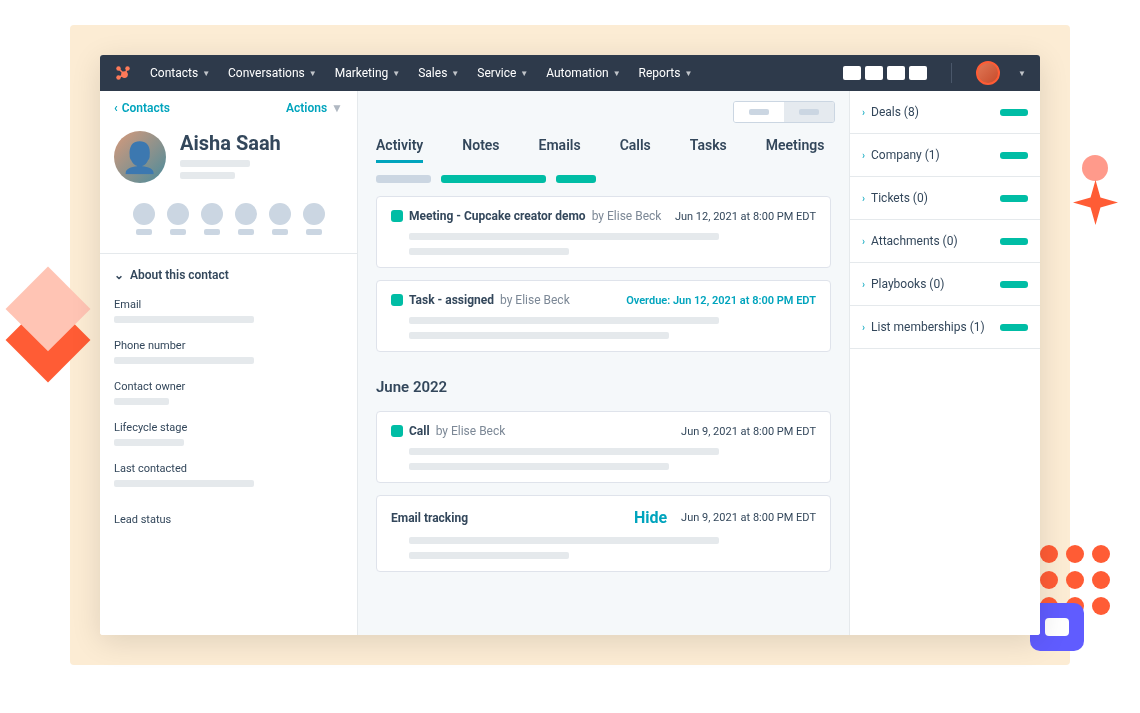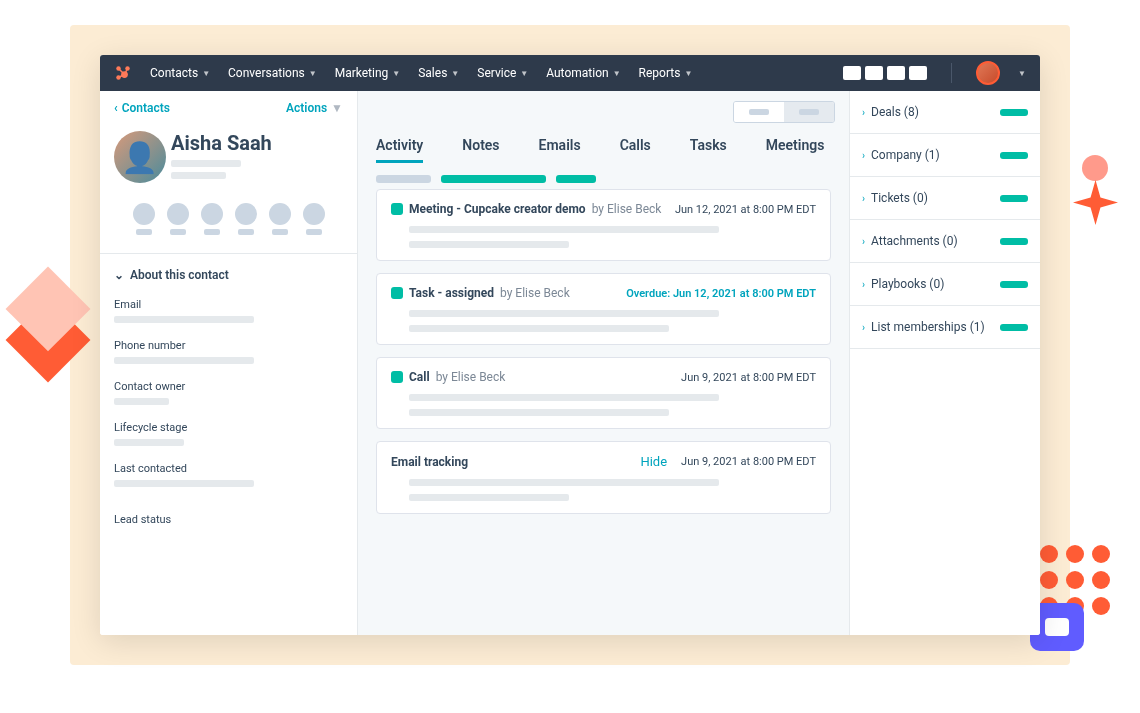--- a/index.html
+++ b/index.html
@@ -156,21 +156,21 @@
   justify-content: space-between;
   padding: 10px 14px;
   font-size: 12px;
 }
 .sl-back { color: #00a4bd; font-weight: 600; display: flex; align-items: center; gap: 4px; cursor: pointer; }
 .sl-actions { color: #00a4bd; font-weight: 600; display: flex; align-items: center; gap: 4px; cursor: pointer; }
 .sl-actions .chev { color: #b0b8c2; }
 .profile {
   display: flex;
   align-items: flex-start;
-  gap: 5px;
+  gap: 14px;
   padding: 6px 14px 14px;
 }
 .avatar-lg {
   width: 52px; height: 52px; border-radius: 50%;
   background: linear-gradient(135deg, #d99a7a, #4a8b9c);
   overflow: hidden;
   display: flex; align-items: center; justify-content: center;
   font-size: 30px;
 }
 .avatar-lg::before {
@@ -253,38 +253,38 @@
 .section-title {
   padding: 14px 18px 8px;
   font-size: 15px;
   font-weight: 600;
   color: #33475b;
 }
 .card {
   background: #fff;
   border: 1px solid #dfe3eb;
   border-radius: 4px;
-  margin: 0 18px 12px;
+  margin: 7px 18px 12px;
   padding: 12px 14px;
 }
 .card-header {
   display: flex;
   align-items: center;
   gap: 6px;
   font-size: 12px;
   color: #33475b;
 }
 .card-badge {
   width: 12px; height: 12px; background: #00bda5; border-radius: 3px; flex-shrink: 0;
 }
 .card-title { font-weight: 700; }
 .card-by { color: #7c8896; font-weight: 400; }
 .card-date { margin-left: auto; color: #33475b; font-size: 11px; font-weight: 400; }
 .card-date.overdue { color: #00a4bd; font-weight: 600; }
-.card-hide { color: #00a4bd; font-weight: 400; margin-left: auto; margin-right: 8px; font-size: 13px; cursor: pointer; }
+.card-hide { color: #00a4bd; font-weight: 700; margin-left: auto; margin-right: 8px; font-size: 16px; cursor: pointer; }
 .card-body { padding: 10px 0 0 18px; }
 
 .sidebar-right {
   width: 190px;
   background: #fff;
 }
 .panel {
   border-bottom: 1px solid #e5e9ec;
   padding: 14px 12px;
   display: flex;
@@ -507,20 +507,21 @@
           <span class="card-title">Task - assigned</span>
           <span class="card-by">by Elise Beck</span>
           <span class="card-date overdue">Overdue: Jun 12, 2021 at 8:00 PM EDT</span>
         </div>
         <div class="card-body">
           <div class="ph ph-280 ph-line"></div>
           <div class="ph" style="width:260px"></div>
         </div>
       </div>
 
+      <div class="section-title">June 2022</div>
 
       <div class="card">
         <div class="card-header">
           <div class="card-badge"></div>
           <span class="card-title">Call</span>
           <span class="card-by">by Elise Beck</span>
           <span class="card-date">Jun 9, 2021 at 8:00 PM EDT</span>
         </div>
         <div class="card-body">
           <div class="ph ph-280 ph-line"></div>

